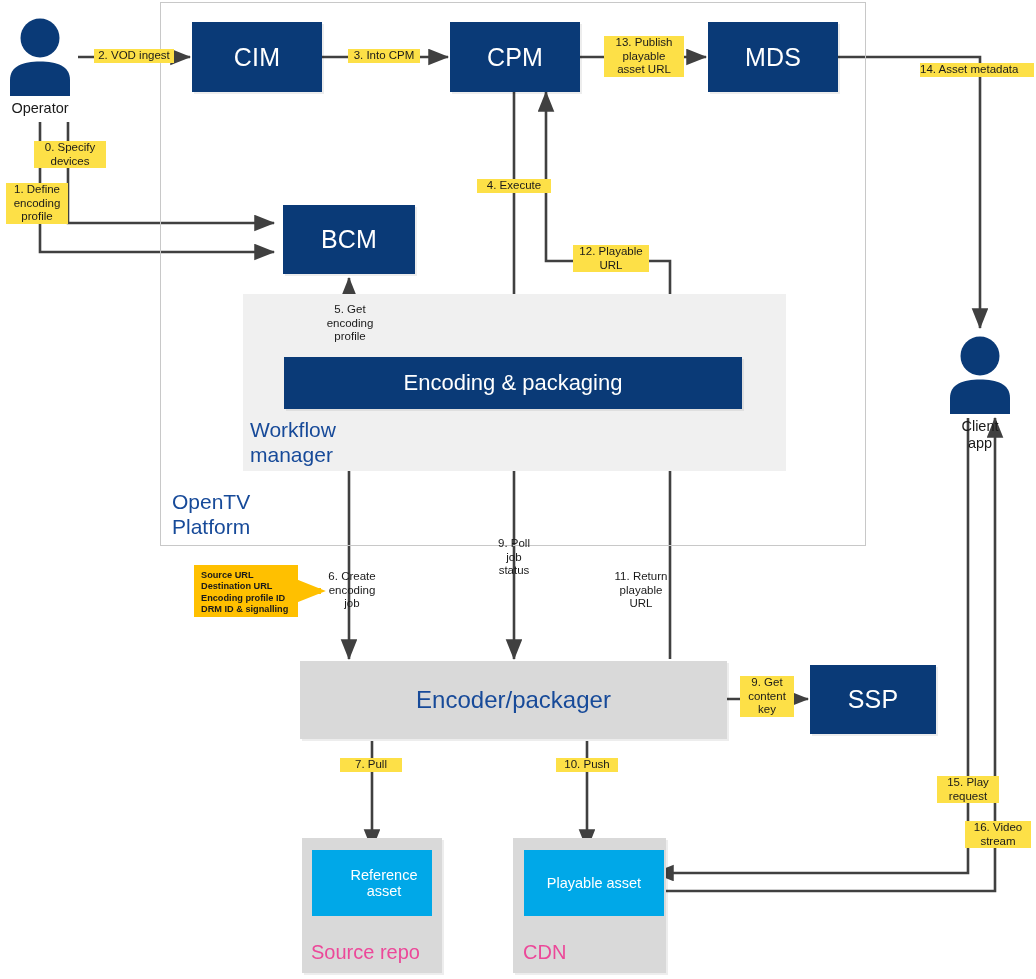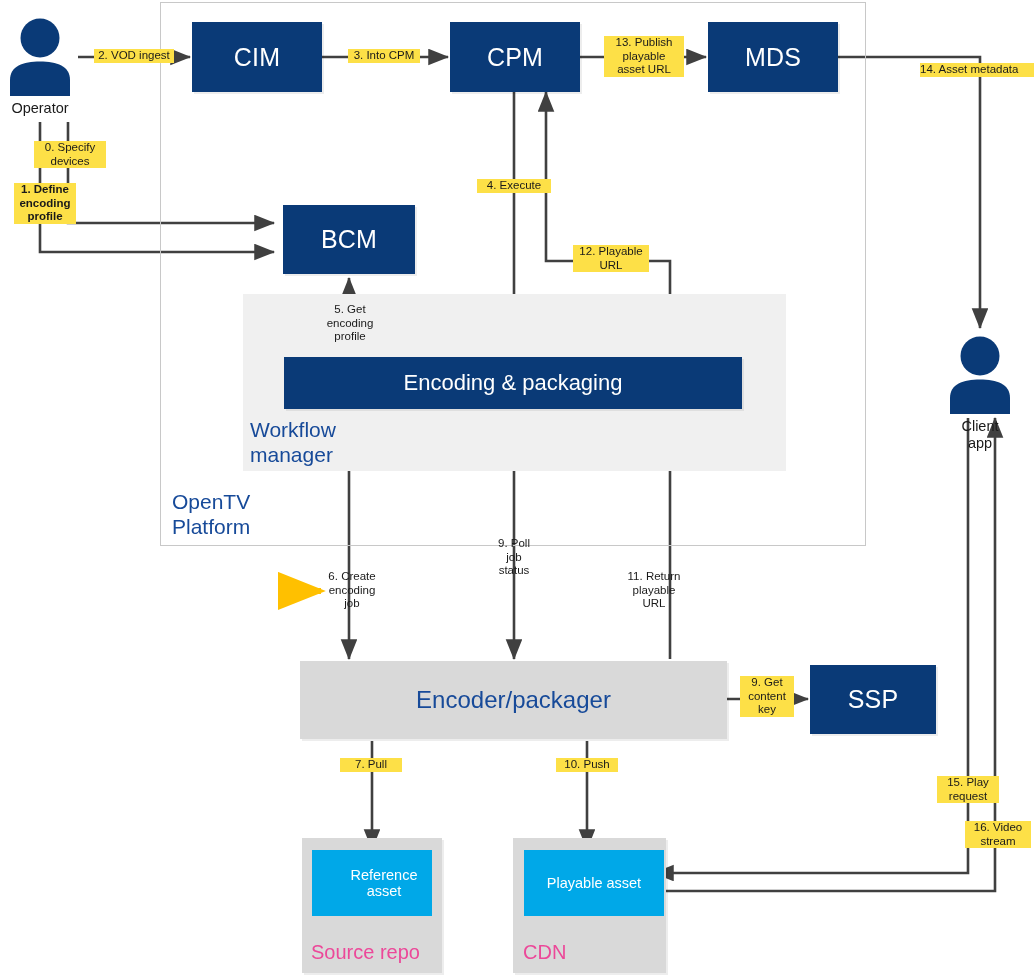--- a/index.html
+++ b/index.html
@@ -209,25 +209,29 @@
   <div class="node blk-navy sm shadow-r" style="left:810px; top:665px; width:126px; height:69px;">SSP</div>
 
   <div class="node blk-grey shadow-r" style="left:302px; top:838px; width:140px; height:135px;"></div>
   <div class="node blk-cyan" style="left:312px; top:850px; width:120px; height:66px;padding-left:24px;">Reference asset</div>
   <div class="container-caption" style="left:311px; top:941px; width:140px;">Source repo</div>
 
   <div class="node blk-grey shadow-r" style="left:513px; top:838px; width:153px; height:135px;"></div>
   <div class="node blk-cyan" style="left:524px; top:850px; width:140px; height:66px;">Playable asset</div>
   <div class="container-caption" style="left:523px; top:941px; width:140px;">CDN</div>
 
+  <div class="note-yellow" style="left:194px; top:565px; width:104px; height:52px;">Source URL
+Destination URL
+Encoding profile ID
+DRM ID &amp; signalling</div>
 
   <div class="lbl" style="left:34px; top:141px; width:72px;">0. Specify
 devices</div>
 
-  <div class="lbl" style="left:14px; top:183px; width:62px;font-weight:bold;">1. Define
+  <div class="lbl" style="left:6px; top:183px; width:62px;">1. Define
 encoding
 profile</div>
 
   <div class="lbl" style="left:94px; top:49px; width:80px;">2. VOD ingest</div>
 
   <div class="lbl" style="left:348px; top:49px; width:72px;">3. Into CPM</div>
 
   <div class="lbl" style="left:477px; top:179px; width:74px;">4. Execute</div>
 
   <div class="lbl" style="left:315px; top:303px; width:70px; background:transparent;">5. Get
@@ -243,21 +247,21 @@
   <div class="lbl" style="left:740px; top:676px; width:54px;">9. Get
 content
 key</div>
 
   <div class="lbl nobg" style="left:483px; top:537px; width:62px;">9. Poll
 job
 status</div>
 
   <div class="lbl" style="left:556px; top:758px; width:62px;">10. Push</div>
 
-  <div class="lbl nobg" style="left:619px; top:570px; width:70px;">11. Return
+  <div class="lbl nobg" style="left:606px; top:570px; width:70px;">11. Return
 playable
 URL</div>
 
   <div class="lbl" style="left:573px; top:245px; width:76px;">12. Playable
 URL</div>
 
   <div class="lbl" style="left:604px; top:36px; width:80px;">13. Publish
 playable
 asset URL</div>
 

